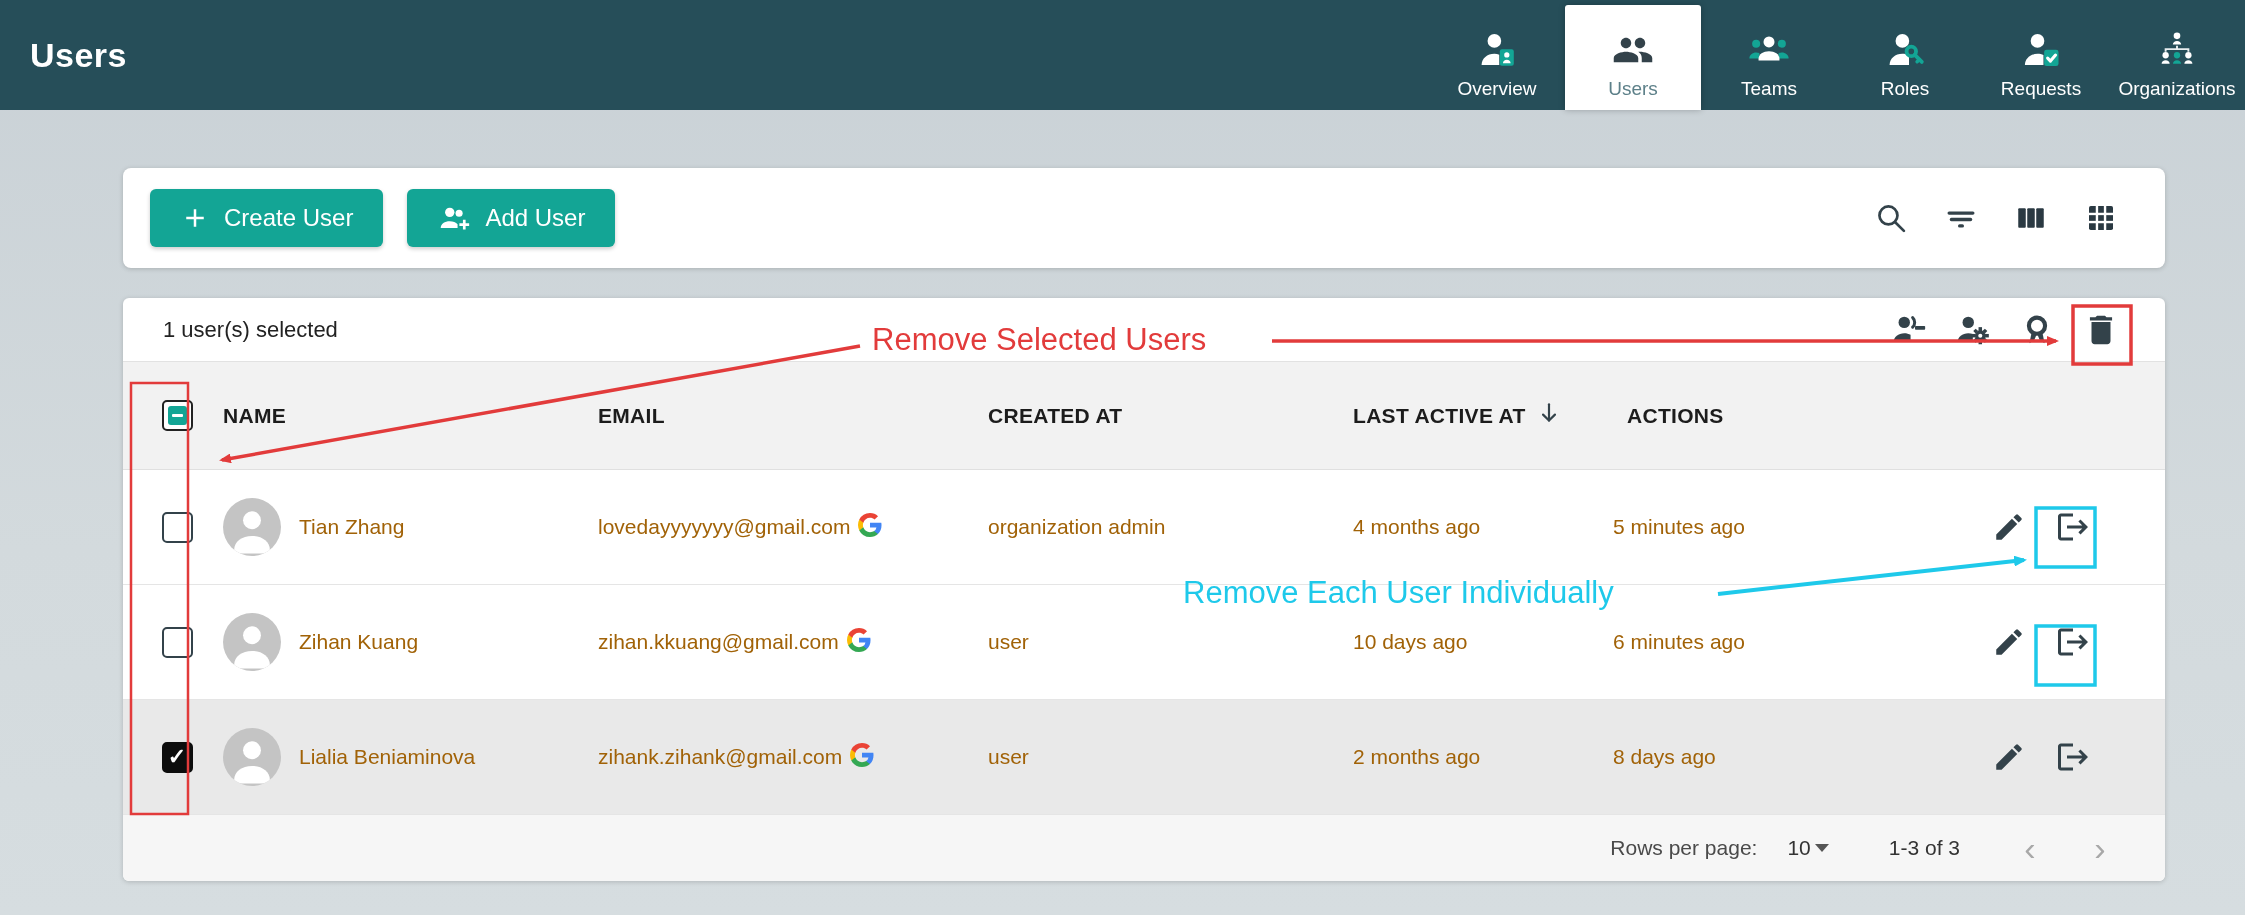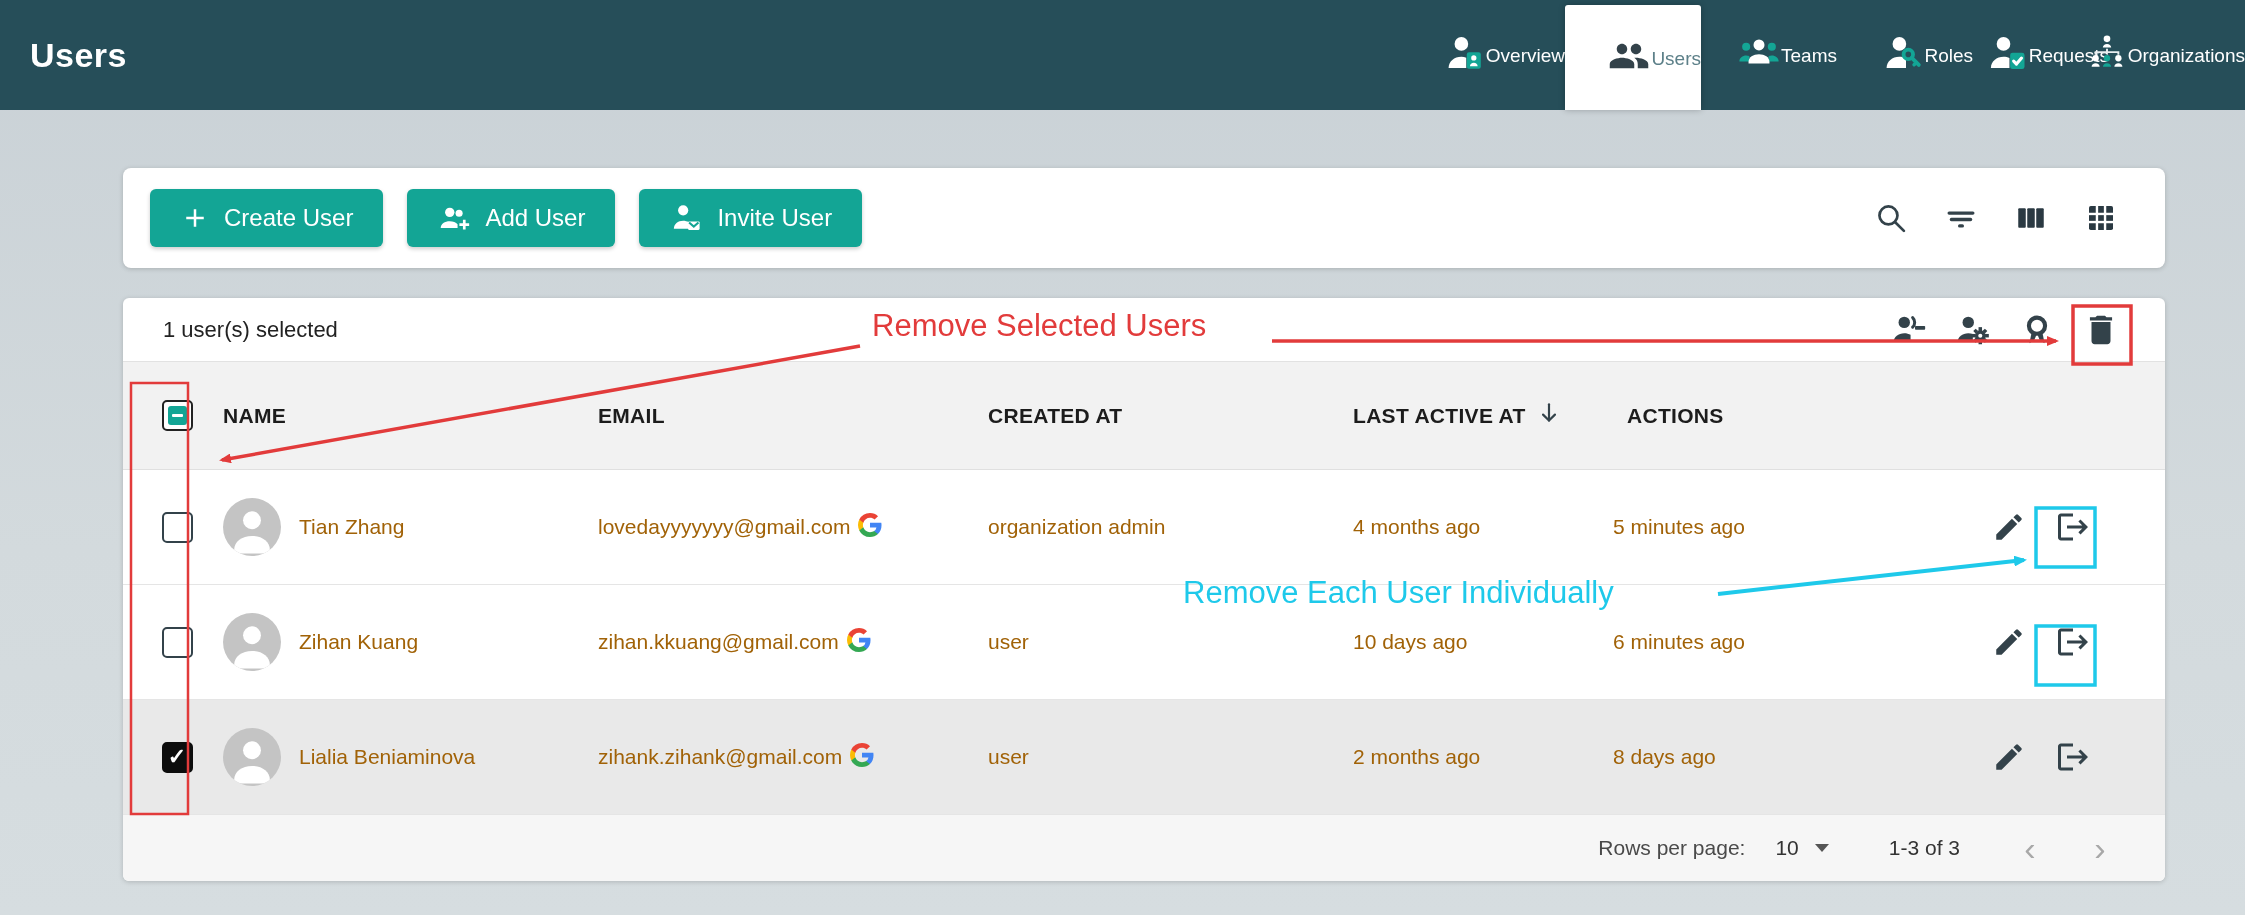--- a/index.html
+++ b/index.html
@@ -6,21 +6,21 @@
   html,body { width:2245px; height:915px; }
   body {
     font-family:"Liberation Sans", sans-serif;
     background:linear-gradient(180deg,#c9d1d6 0%,#d3dadd 60%,#d6dde0 100%);
     overflow:hidden; position:relative;
   }
   
   .topbar { height:110px; background:#264e59; display:flex; align-items:stretch; justify-content:space-between; }
   .page-title { color:#ffffff; font-size:34px; font-weight:700; letter-spacing:.5px; align-self:center; padding-left:30px; }
   .nav { display:flex; align-items:stretch; }
-  .tab { width:136px; display:flex; align-items:center; justify-content:flex-end; padding:12px 0 10px; cursor:pointer; }
+  .tab { width:136px; display:flex; flex-direction:column; align-items:center; justify-content:flex-end; padding:12px 0 10px; cursor:pointer; }
   .tab .icon { width:44px; height:44px; display:flex; align-items:center; justify-content:center; margin-bottom:6px; }
   .tab .lbl { font-size:19px; color:#ffffff; }
   .tab.active { background:#ffffff; margin-top:5px; border-radius:3px 3px 0 0; box-shadow:0 0 6px rgba(0,0,0,.25); }
   .tab.active .lbl { color:#5d8089; }
   
   .card { position:absolute; left:123px; width:2042px; background:#ffffff; border-radius:8px; box-shadow:0 1px 5px rgba(0,0,0,.18); }
   .toolbar { top:168px; height:100px; display:flex; align-items:center; justify-content:space-between; padding:0 44px 0 27px; }
   .btn-group { display:flex; gap:24px; }
   .tbtn { display:flex; align-items:center; gap:14px; background:#13a595; color:#fff; border:none; border-radius:6px;
           height:58px; padding:0 30px; font-size:24px; font-family:inherit; cursor:pointer; box-shadow:0 2px 4px rgba(0,0,0,.2); }
@@ -47,30 +47,30 @@
   .actions .aic { width:38px; height:38px; display:flex; align-items:center; justify-content:center; cursor:pointer; }
   
   .cbx { width:31px; height:31px; border:2.5px solid #33424a; border-radius:5px; background:#fff; display:flex; align-items:center; justify-content:center; cursor:pointer; }
   .cbx.ind { border-color:#222; }
   .cbx.ind .inner { width:19px; height:19px; background:#13a595; border-radius:3px; display:flex; align-items:center; justify-content:center; }
   .cbx.ind .dash { width:11px; height:3px; background:#fff; border-radius:1px; }
   .cbx.checked { background:#0d0d0d; border-color:#0d0d0d; color:#fff; font-size:22px; font-weight:700; line-height:1; }
   
   .tfoot { height:66px; background:#f6f6f6; display:flex; align-items:center; justify-content:flex-end; gap:0; padding-right:50px; }
   .tfoot .flabel { font-size:21px; color:#4a4a4a; }
-  .rpp-select { display:flex; align-items:center; gap:16px; margin:0 60px 0 30px; cursor:pointer; }
+  .rpp-select { display:flex; align-items:center; gap:4px; margin:0 60px 0 30px; cursor:pointer; }
   .rpp-select .val { font-size:21px; color:#333; }
   .caret { width:0; height:0; border-left:7px solid transparent; border-right:7px solid transparent; border-top:8px solid #555; }
   .range { font-size:21px; color:#333; margin-right:55px; }
   .pagenav { display:flex; gap:40px; }
   .pg { width:30px; height:30px; display:flex; align-items:center; justify-content:center; cursor:pointer; }
   
   .overlay { position:absolute; inset:0; pointer-events:none; z-index:50; }
   .ann-label { position:absolute; white-space:nowrap; font-size:31px; z-index:51; pointer-events:none; }
-  #ann-red-label { left:872px; top:308px; color:#e23b3b; }
+  #ann-red-label { left:872px; top:322px; color:#e23b3b; }
   #ann-cyan-label { left:1183px; top:575px; color:#1ec9ea; }
 </style>
 </head>
 <body>
 
 <header class="topbar">
   <div class="page-title">Users</div>
   <nav class="nav">
 
     <div class="tab">
@@ -167,31 +167,20 @@
     <button class="tbtn">
       <span>
         <svg width="34" height="34" viewBox="0 0 24 24">
           <circle cx="9" cy="8" r="3.3" fill="#fff"></circle>
           <circle cx="15.6" cy="8.6" r="2.5" fill="#fff"></circle>
           <path d="M2.6 19c0-2.9 2.9-4.7 6.4-4.7 2.3 0 4.4.8 5.5 2.1V19z" fill="#fff"></path>
           <path d="M18.3 13.2h1.9v2.5h2.5v1.9h-2.5v2.5h-1.9v-2.5h-2.5v-1.9h2.5z" fill="#fff"></path>
         </svg>
       </span>
       <span>Add User</span>
-    </button>
-    <button class="tbtn">
-      <span>
-        <svg width="34" height="34" viewBox="0 0 24 24">
-          <circle cx="10" cy="6.6" r="3.6" fill="#fff"></circle>
-          <path d="M3.4 19.6c0-3.3 2.9-5.7 6.6-5.7 1.4 0 2.8.4 3.9 1v4.7z" fill="#fff"></path>
-          <rect x="13.4" y="14.4" width="8.2" height="6" rx="0.8" fill="#fff"></rect>
-          <polyline points="14.2,15.2 17.5,18 20.8,15.2" fill="none" stroke="#13a595" stroke-width="1.5"></polyline>
-        </svg>
-      </span>
-      <span>Invite User</span>
     </button>
   </div>
 
   <div class="icon-group">
     <span class="tool-ic">
       <svg width="36" height="36" viewBox="0 0 24 24" fill="none" stroke="#33424a" stroke-width="1.8">
         <circle cx="10.3" cy="10.3" r="6"></circle>
           <line x1="14.8" y1="14.8" x2="20.6" y2="20.6" stroke-linecap="round"></line>
       </svg>
     </span>

